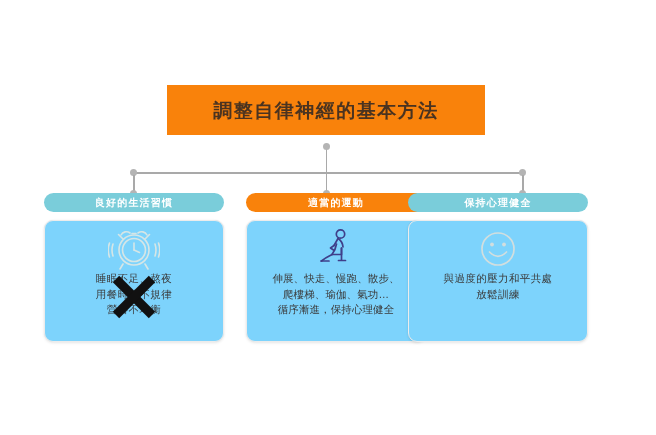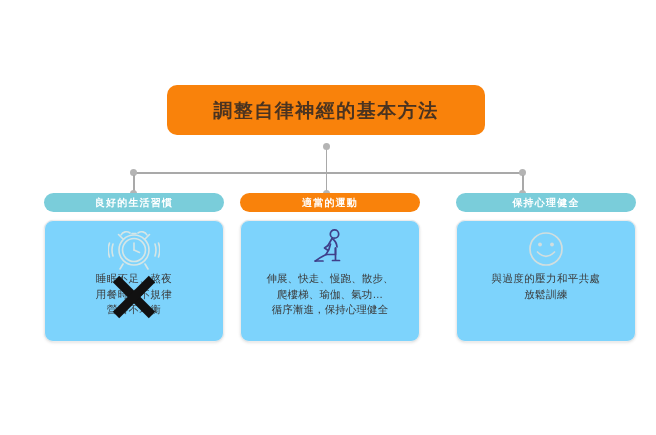--- a/index.html
+++ b/index.html
@@ -21,21 +21,21 @@
   }
 
   
   .title-pill {
     position: absolute;
     left: 167px;
     top: 85px;
     width: 318px;
     height: 50px;
     background: #F9820B;
-    border-radius: 10px;
+    border-radius: 0;
     display: flex;
     align-items: center;
     justify-content: center;
     box-sizing: border-box;
   }
   .title-pill .t-text {
     color: #4a3320;
     font-size: 19px;
     font-weight: 700;
     letter-spacing: 1.5px;
@@ -58,22 +58,22 @@
     background: #b4b4b4;
   }
 
   
   .col {
     position: absolute;
     top: 193px;
     width: 180px;
   }
   .col-1 { left: 44px; }
-  .col-2 { left: 240px; }
-  .col-3 { left: 456px; }
+  .col-2 { left: 246px; }
+  .col-3 { left: 408px; }
 
   .head-pill {
     width: 180px;
     height: 19px;
     border-radius: 10px;
     display: flex;
     align-items: center;
     justify-content: center;
     box-sizing: border-box;
   }

